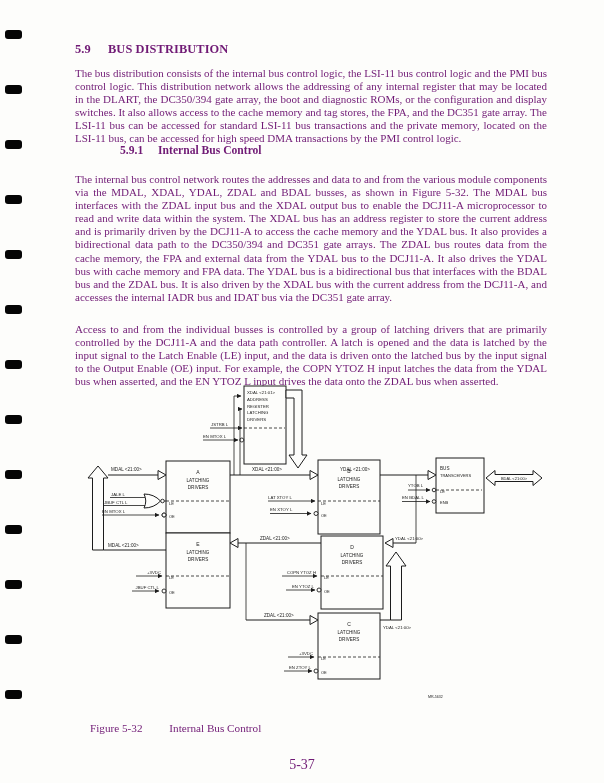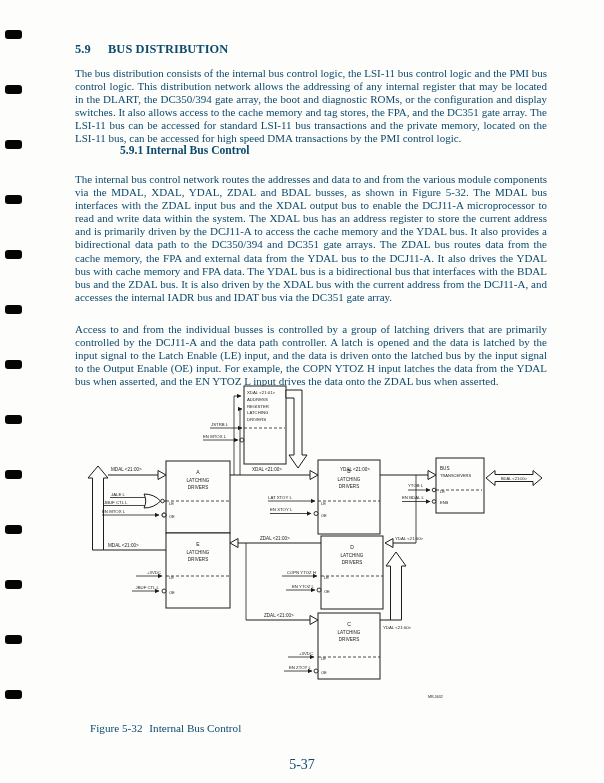--- a/index.html
+++ b/index.html
@@ -1,30 +1,30 @@
 <!DOCTYPE html>
 <html><head>
 <meta charset="utf-8">
 <style>
   html,body{margin:0;padding:0;background:#e8e8e8;}
   .page{position:relative;width:604px;height:783px;background:#fdfdfb;overflow:hidden;
-        font-family:"Liberation Serif", serif;color:#0c4a6e;}
+        font-family:"Liberation Serif", serif;color:#701a75;}
   .bind{position:absolute;left:5px;width:17px;height:9px;background:#050505;border-radius:3px;}
   .h1{position:absolute;left:75px;top:42px;width:472px;font-weight:bold;font-size:12.4px;letter-spacing:.1px;}
   .h1 .num{margin-right:14px;}
   .h2{position:absolute;left:75px;top:144px;width:472px;font-weight:bold;font-size:11.6px;}
-  .h2 .num{padding-left:45px;}
+  .h2 .num{margin-right:12px;padding-left:45px;}
   .para{position:absolute;left:75px;width:472px;font-size:11px;line-height:13.1px;
         text-align:justify;text-justify:inter-word;}
   .p1{top:56px;}
   .p2{top:162px;}
   .p3{top:295px;margin-top:28px;}
   .fig{position:absolute;left:74px;top:380px;width:480px;height:345px;}
   .caption{position:absolute;left:90px;top:722px;font-size:11.2px;}
-  .caption .cl{margin-right:4px;}
+  .caption .cl{margin-right:24px;}
   .pageno{position:absolute;left:0;top:757px;width:604px;text-align:center;font-size:14px;}
   svg text{font-family:"Liberation Sans", sans-serif;fill:#1c1c1c;}
   svg .ln{stroke:#1c1c1c;stroke-width:1;fill:none;}
   svg .thin{stroke:#1c1c1c;stroke-width:.8;fill:none;}
   svg .dash{stroke:#1c1c1c;stroke-width:.8;fill:none;stroke-dasharray:3,2;}
   svg .box{fill:#fdfdfb;stroke:#1c1c1c;stroke-width:1;}
   svg .hollow{fill:#fdfdfb;stroke:#1c1c1c;stroke-width:1;}
   svg .bub{fill:#fdfdfb;stroke:#1c1c1c;stroke-width:.9;}
   svg .t5{font-size:5px;}
   svg .t46{font-size:4.6px;}

